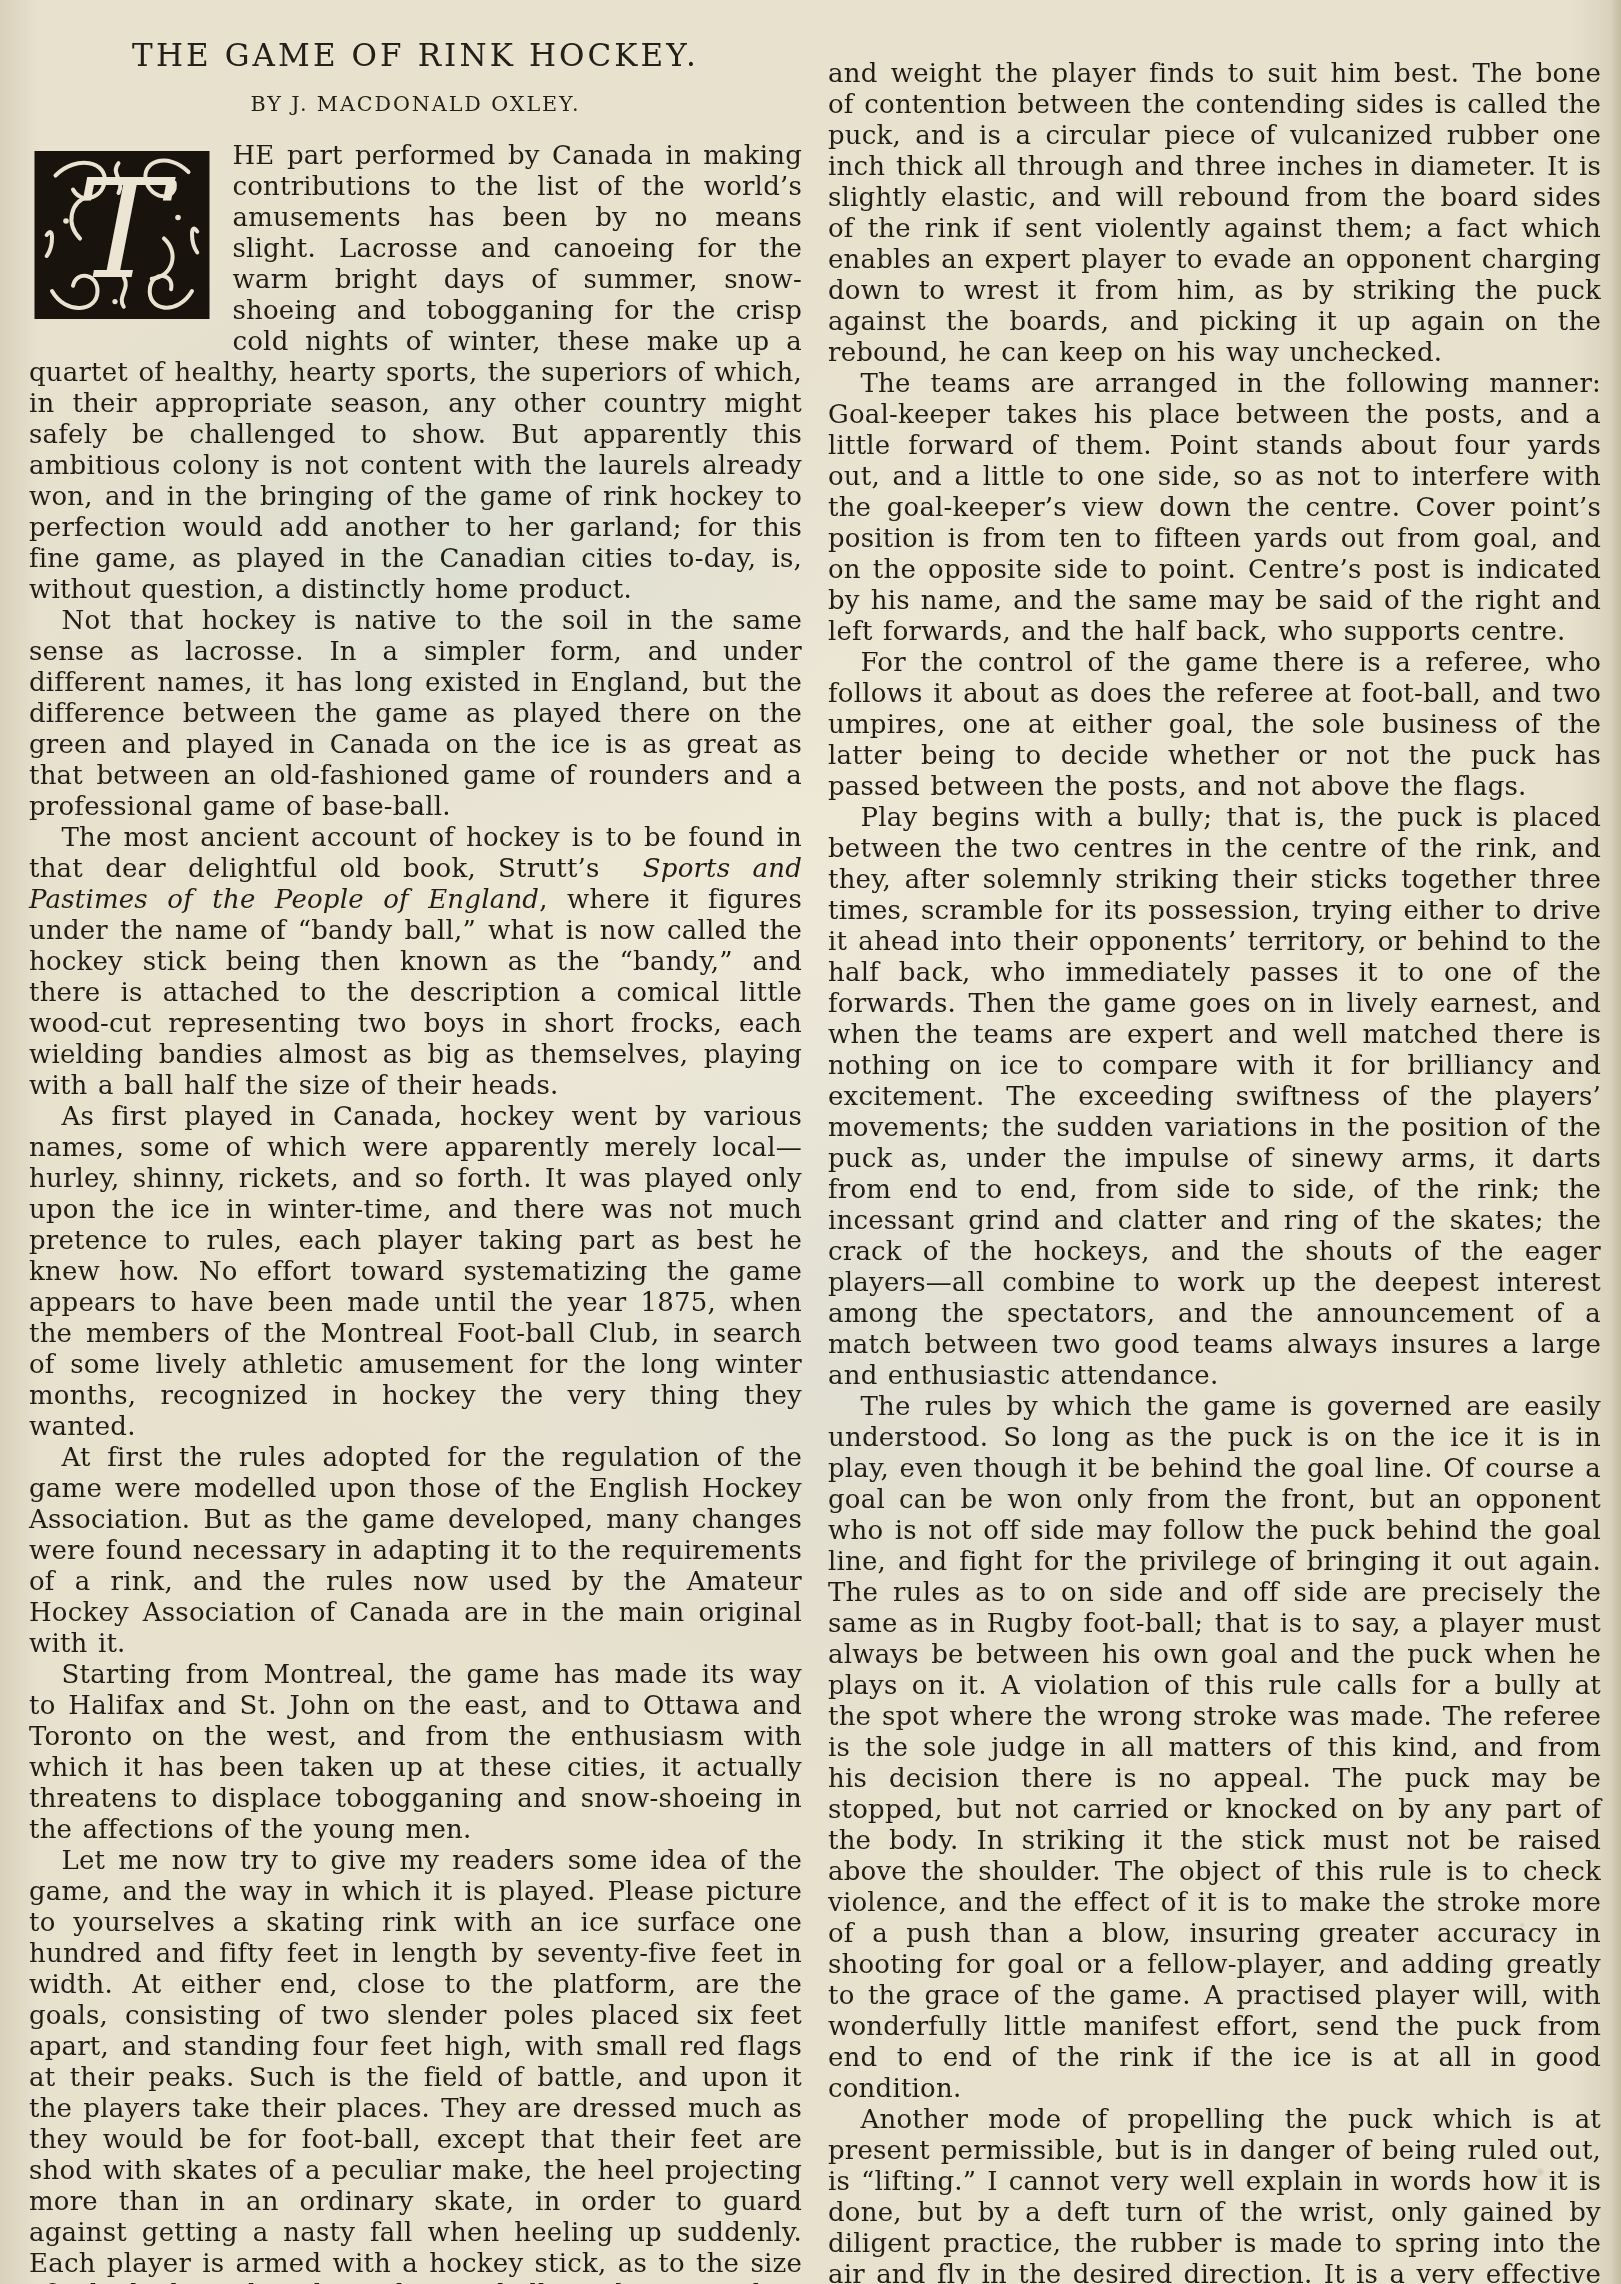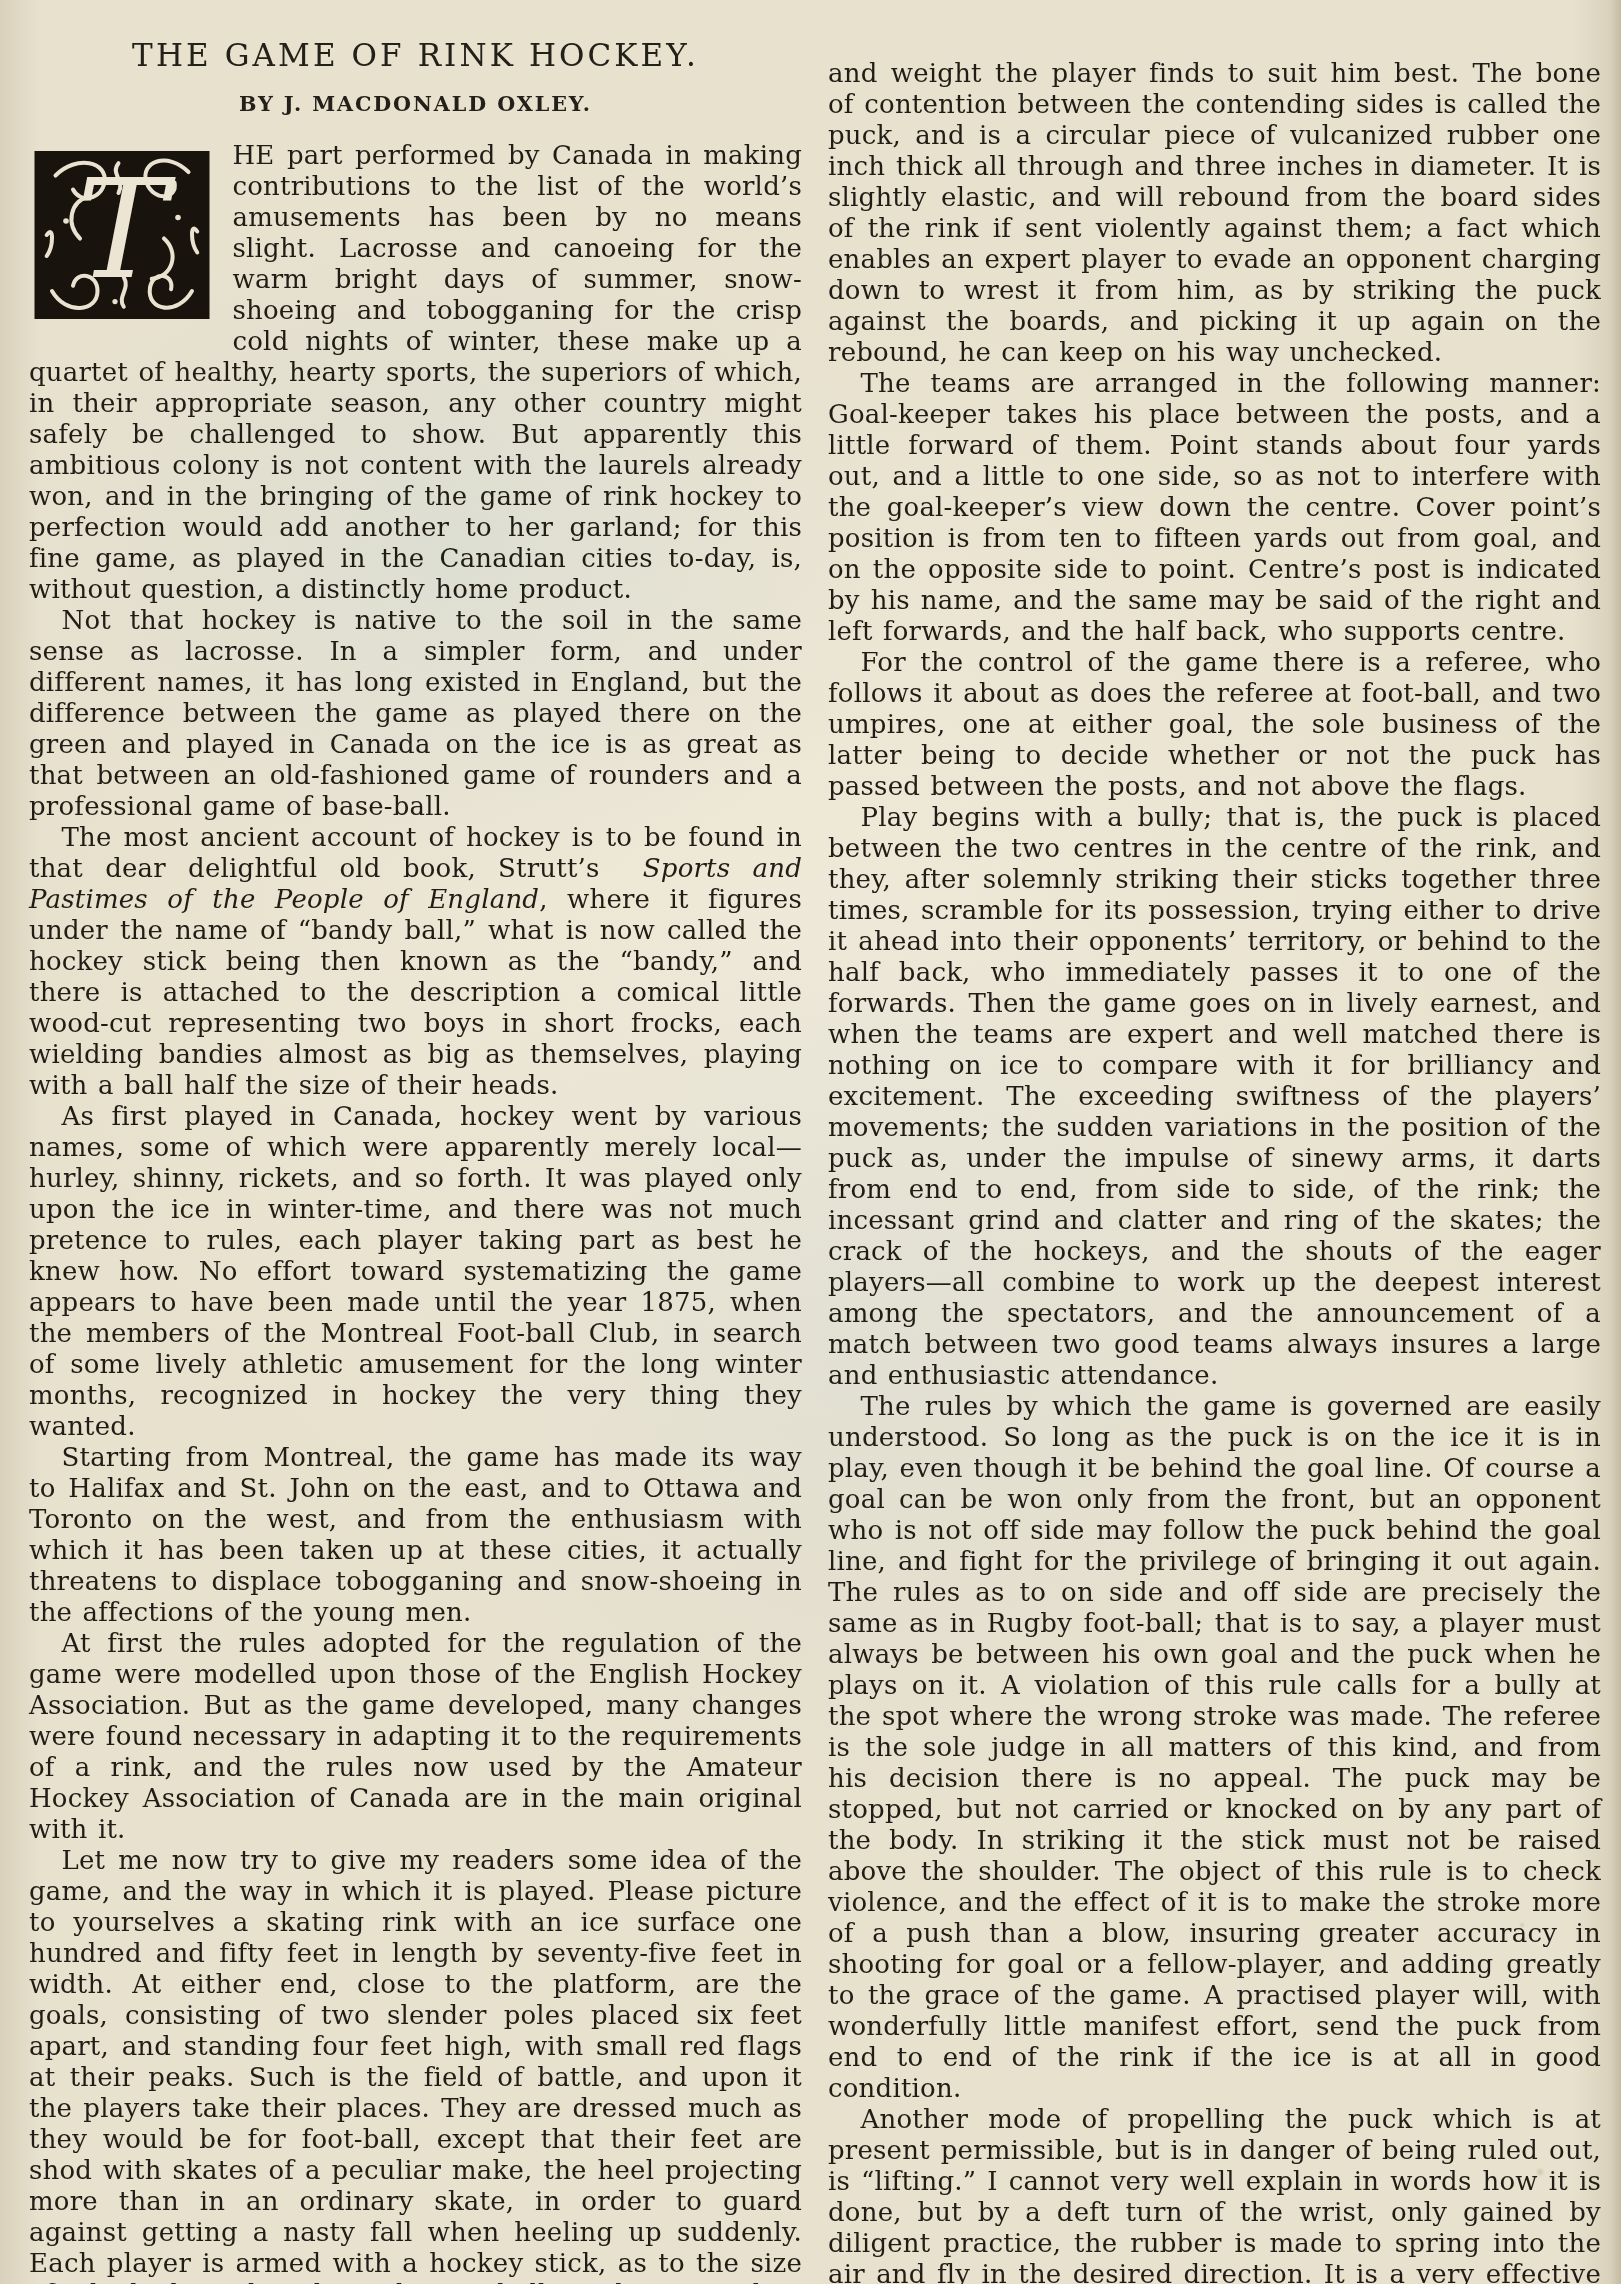--- a/index.html
+++ b/index.html
@@ -28,21 +28,21 @@
   }
   .col { width: 773px; box-sizing: border-box; }
   .col-left  { padding-top: 9.2px; }
   .page-title {
     margin: 8px; font-weight: 400;
     font-size: 31px; letter-spacing: 3.1px;
     text-align: center; white-space: nowrap;
     color: #23201a;
   }
   .byline {
-    margin: 18.4px 0 0; font-weight: 700;
+    margin: 18.4px 0 0; font-weight: 400;
     font-size: 20.7px; letter-spacing: 1.9px;
     text-align: center;
     color: #23201a;
   }
   .body-text {
     margin-top: 24.5px;
     font-size: 26px; line-height: 31px;
     text-align: justify;
     word-spacing: 1.9px; letter-spacing: 0.2px;
     hyphens: auto; -webkit-hyphens: auto;
@@ -101,22 +101,22 @@
             <circle cx="48" cy="88" r="1.5"></circle>
           </g>
           <text x="52" y="74" text-anchor="middle" font-size="78" fill="#ece5d3">T</text>
         </svg>
       </div>
 
     <p class="para"><span>HE part performed by Canada in making contributions to the list of the world’s amusements has been by no means slight.  Lacrosse and canoeing for the warm bright days of summer, snow-shoeing and tobogganing for the crisp cold nights of winter, these make up a quartet of healthy, hearty sports, the superiors of which, in their appropriate season, any other country might safely be challenged to show.  But apparently this ambitious colony is not content with the laurels already won, and in the bringing of the game of rink hockey to perfection would add another to her garland; for this fine game, as played in the Canadian cities to-day, is, without question, a distinctly home product.</span></p>
         <p class="para indent"><span>Not that hockey is native to the soil in the same sense as lacrosse.  In a simpler form, and under different names, it has long existed in England, but the difference between the game as played there on the green and played in Canada on the ice is as great as that between an old-fashioned game of rounders and a professional game of base-ball.</span></p>
         <p class="para indent"><span>The most ancient account of hockey is to be found in that dear delightful old book, Strutt’s </span><i>Sports and Pastimes of the People of England</i><span>, where it figures under the name of “bandy ball,” what is now called the hockey stick being then known as the “bandy,” and there is attached to the description a comical little wood-cut representing two boys in short frocks, each wielding bandies almost as big as themselves, playing with a ball half the size of their heads.</span></p>
         <p class="para indent"><span>As first played in Canada, hockey went by various names, some of which were apparently merely local—hurley, shinny, rickets, and so forth.  It was played only upon the ice in winter-time, and there was not much pretence to rules, each player taking part as best he knew how.  No effort toward systematizing the game appears to have been made until the year 1875, when the members of the Montreal Foot-ball Club, in search of some lively athletic amusement for the long winter months, recognized in hockey the very thing they wanted.</span></p>
+        <p class="para indent"><span>At first the rules adopted for the regulation of the game were modelled upon those of the English Hockey Association.  But as the game developed, many changes were found necessary in adapting it to the requirements of a rink, and the rules now used by the Amateur Hockey Association of Canada are in the main original with it.</span></p>
         <p class="para indent"><span>Starting from Montreal, the game has made its way to Halifax and St. John on the east, and to Ottawa and Toronto on the west, and from the enthusiasm with which it has been taken up at these cities, it actually threatens to displace tobogganing and snow-shoeing in the affections of the young men.</span></p>
-        <p class="para indent"><span>At first the rules adopted for the regulation of the game were modelled upon those of the English Hockey Association.  But as the game developed, many changes were found necessary in adapting it to the requirements of a rink, and the rules now used by the Amateur Hockey Association of Canada are in the main original with it.</span></p>
         <p class="para indent"><span>Let me now try to give my readers some idea of the game, and the way in which it is played.  Please picture to yourselves a skating rink with an ice surface one hundred and fifty feet in length by seventy-five feet in width.  At either end, close to the platform, are the goals, consisting of two slender poles placed six feet apart, and standing four feet high, with small red flags at their peaks.  Such is the field of battle, and upon it the players take their places.  They are dressed much as they would be for foot-ball, except that their feet are shod with skates of a peculiar make, the heel projecting more than in an ordinary skate, in order to guard against getting a nasty fall when heeling up suddenly.  Each player is armed with a hockey stick, as to the size of which the only rule is that it shall not be more than three inches wide at any part.  A good stick should be made of a single piece of ash, bent, not sawed, into the proper curve, of the length</span></p>
       </div>
   </div>
 
   <div class="col col-right">
     <div class="body-text">
 
     <p class="para"><span>and weight the player finds to suit him best.  The bone of contention between the contending sides is called the puck, and is a circular piece of vulcanized rubber one inch thick all through and three inches in diameter.  It is slightly elastic, and will rebound from the board sides of the rink if sent violently against them; a fact which enables an expert player to evade an opponent charging down to wrest it from him, as by striking the puck against the boards, and picking it up again on the rebound, he can keep on his way unchecked.</span></p>
         <p class="para indent"><span>The teams are arranged in the following manner: Goal-keeper takes his place between the posts, and a little forward of them.  Point stands about four yards out, and a little to one side, so as not to interfere with the goal-keeper’s view down the centre.  Cover point’s position is from ten to fifteen yards out from goal, and on the opposite side to point.  Centre’s post is indicated by his name, and the same may be said of the right and left forwards, and the half back, who supports centre.</span></p>
         <p class="para indent"><span>For the control of the game there is a referee, who follows it about as does the referee at foot-ball, and two umpires, one at either goal, the sole business of the latter being to decide whether or not the puck has passed between the posts, and not above the flags.</span></p>

